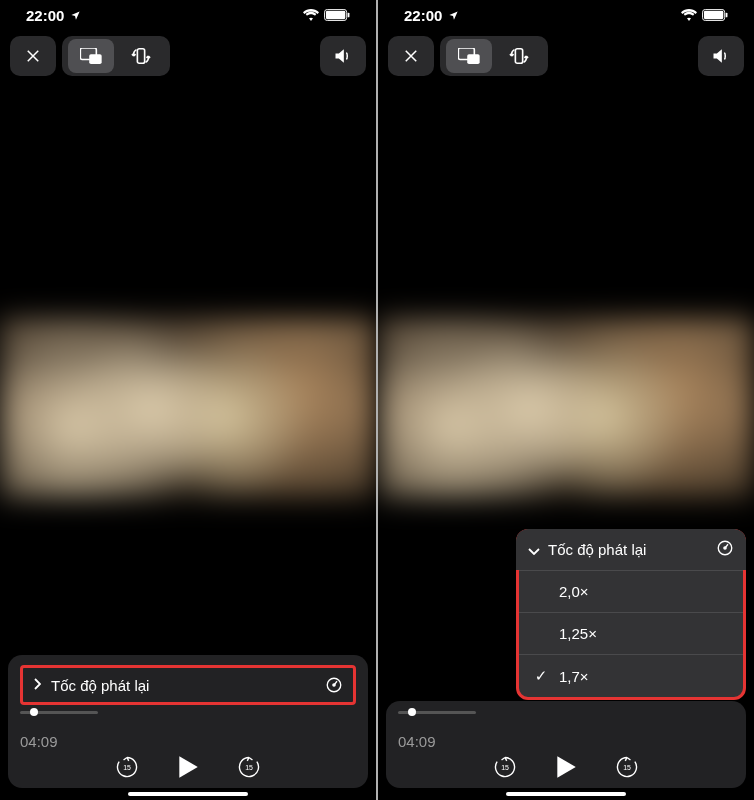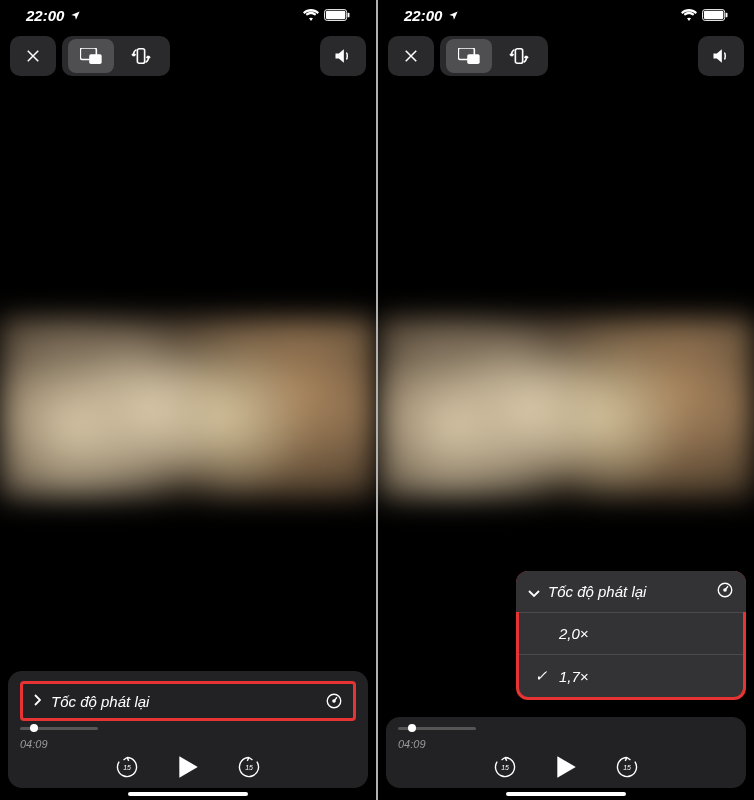--- a/index.html
+++ b/index.html
@@ -12,21 +12,20 @@
     height: 800px;
   }
   .phone {
     width: 376px;
     height: 800px;
     background: #000;
     position: relative;
     overflow: hidden;
     display: flex;
     flex-direction: column;
-    font-style: italic;
   }
   .statusbar {
     height: 30px;
     display: flex;
     justify-content: space-between;
     align-items: center;
     padding: 0 26px;
     color: #fff;
     font-size: 15px;
     font-weight: 600;
@@ -128,21 +127,21 @@
     position: relative;
   }
   .scrubber .dot {
     position: absolute;
     width: 8px; height: 8px;
     background: #fff;
     border-radius: 50%;
     top: -3px;
     left: 10px;
   }
-  .timecode { color: #9a9a9a; font-size: 11px; margin-top:8px; }
+  .timecode { color: #9a9a9a; font-size: 15px; margin-top:19px; }
 
   .transport {
     display: flex;
     align-items: center;
     justify-content: center;
     gap: 36px;
     margin-top: 4px;
   }
   .trans-btn { color: #fff; display:flex; align-items:center; justify-content:center; }
 
@@ -378,20 +377,24 @@
             <path d="M12 12l4-5"></path>
             <circle cx="12" cy="12" r="1.5" fill="#fff"></circle>
           </svg>
       </span>
     </div>
     <div class="speed-option">
         <span class="check"></span>
         <span>2,0×</span>
       </div>
     <div class="speed-option">
+        <span class="check"></span>
+        <span>1,25×</span>
+      </div>
+    <div class="speed-option">
         <span class="check">✓</span>
         <span>1,7×</span>
       </div>
   </div>
 
   <div class="bottom-area">
     <div class="controls-panel">
       <div class="scrub-block">
         <div class="scrubber">
             <div class="dot"></div>

